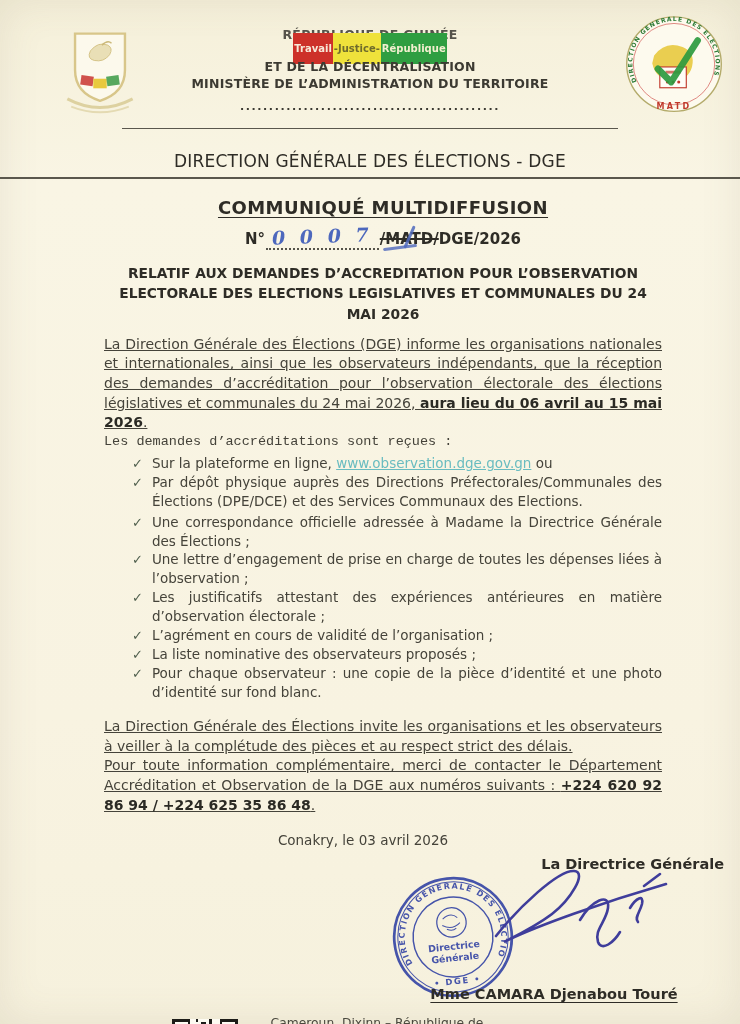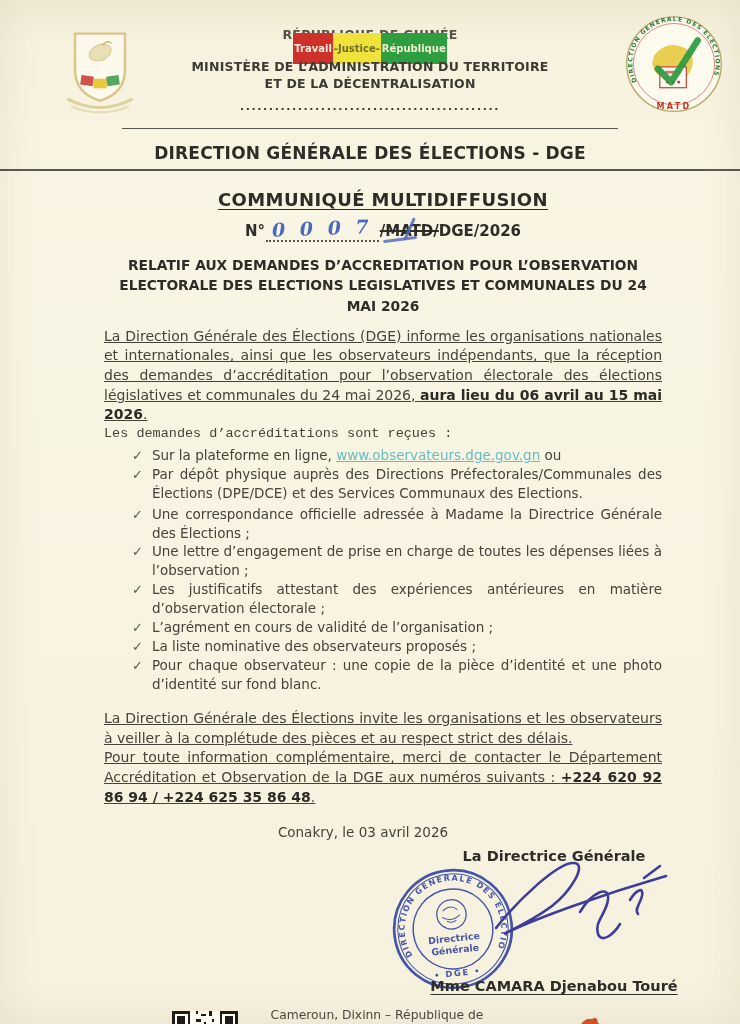--- a/index.html
+++ b/index.html
@@ -15,22 +15,22 @@
   .emblem{position:absolute;right:14px;top:14px;width:104px;height:104px;}
   .hdr-center{width:440px;margin:15px auto;text-align:center;}
   .republic{font-size:12.5px;font-weight:bold;color:#55524a;letter-spacing:.3px;}
   .motto{font-size:10px;font-weight:bold;margin-top:1px;}
   .motto span{padding:10px 1px;}
   .m0{background:#cd3129;color:#f7e9d8;}
   .m1{background:#efe23b;color:#6f6c2c;}
   .m2{background:#2f9e41;color:#f2efcf;}
   .ministry{font-size:12.5px;font-weight:bold;margin-top:5px;line-height:1.35;color:#3c3a32;letter-spacing:.2px;}
   .dots-line{font-size:11px;font-weight:bold;letter-spacing:1.6px;margin-top:7px;color:#3c3a32;}
-  .dge-box{width:496px;margin:3px auto 0;border-top:1.5px solid #5a574d;padding-top:14px;
-    font-size:17px;font-weight:bold;color:#2e2c26;text-align:center;letter-spacing:.2px;}
+  .dge-box{width:496px;margin:3px auto 0;border-top:1.5px solid #5a574d;padding-top:22px;
+    font-size:17px;font-weight:normal;color:#2e2c26;text-align:center;letter-spacing:.2px;}
   .full-rule{border:0;border-top:2px solid #5a574d;margin:6px 0 0;}
   
   .main{padding:8px 78px 0 104px;}
   .comm-title{text-align:center;font-size:18px;font-weight:bold;letter-spacing:.4px;
     text-decoration:underline;text-underline-offset:3px;margin:10px 0 8px;color:#2e2c26;}
   .ref{text-align:center;font-weight:bold;font-size:15px;color:#2e2c26;position:relative;}
   .ref-dotted{border-bottom:2px dotted #55534a;padding:0 6px;margin:0 1px;}
   .hand{color:#4d68bd;font-family:"DejaVu Serif",serif;font-style:italic;font-weight:bold;
     font-size:19px;letter-spacing:4px;display:inline-block;transform:rotate(-2deg);position:relative;top:-1px;}
   .struck{text-decoration:line-through;text-decoration-thickness:2px;}
@@ -45,21 +45,21 @@
   .plain-line{font-size:13.5px;line-height:1.4;margin:0;font-family:Liberation Mono, monospace;}
   ul.checks{list-style:none;margin:2px 0 0;padding:0 0 0 28px;}
   ul.checks li{display:flex;gap:9px;font-size:13.5px;line-height:1.4;}
   .check{flex:0 0 auto;color:#50604e;font-size:13px;padding-top:1px;}
   .txt{flex:1;text-align:justify;}
   .gap{margin-top:15px;}
   a.doclink{color:#69bcc0;text-decoration:underline;cursor:pointer;}
   .date-line{text-align:center;padding-right:40px;margin:17px 0 0;font-size:13.5px;color:#45433a;}
   
   .sig-block{position:relative;margin-left:280px;width:340px;height:150px;margin-top:8px;}
-  .sig-title{text-align:center;font-weight:bold;font-size:14.5px;color:#2e2c26;}
+  .sig-title{text-align:right;font-weight:bold;font-size:14.5px;color:#2e2c26;}
   .stamp{position:absolute;left:6px;top:18px;width:126px;height:126px;opacity:.88;transform:rotate(-6deg);}
   .signature{position:absolute;left:96px;top:0;width:212px;height:116px;}
   .sig-name{position:absolute;left:-20px;right:-20px;bottom:4px;text-align:center;font-weight:bold;
     font-size:14.5px;text-decoration:underline;text-underline-offset:3px;color:#2e2c26;}
   
   .footer{display:flex;align-items:center;gap:14px;padding:8px 30px 0 68px;}
   .qr{width:66px;height:66px;flex:0 0 auto;}
   .footer-text{flex:1;text-align:center;font-size:12.3px;line-height:1.55;color:#4a483e;}
   .brand{width:116px;height:62px;flex:0 0 auto;}
 </style>
@@ -95,22 +95,22 @@
         <circle cx="54" cy="72" r="1.6" fill="#c0392b"></circle>
         <circle cx="60" cy="72" r="1.6" fill="#c0392b"></circle>
       <path d="M38 58 L52 72 L80 28" fill="none" stroke="#2c9a3f" stroke-width="7" stroke-linecap="round" stroke-linejoin="round" opacity=".92"></path>
       <text x="55" y="100" text-anchor="middle" font-size="8.5" font-weight="bold" fill="#c0392b" letter-spacing="2.5">MATD</text>
     </svg>
 
     <div class="hdr-center">
       <div class="republic">RÉPUBLIQUE DE GUINÉE</div>
       <div class="motto"><span class="m0">Travail</span><span class="m1">-Justice-</span><span class="m2">République</span></div>
       <div class="ministry">
+        <div>ET DE LA DÉCENTRALISATION</div>
         <div>MINISTÈRE DE L’ADMINISTRATION DU TERRITOIRE</div>
-        <div>ET DE LA DÉCENTRALISATION</div>
       </div>
       <div class="dots-line">.............................................</div>
     </div>
 
     <div class="dge-box">DIRECTION GÉNÉRALE DES ÉLECTIONS - DGE</div>
     <hr class="full-rule">
   </div>
 
   <div class="main">
 
@@ -123,21 +123,21 @@
     </div>
 
     <div class="subject">RELATIF AUX DEMANDES D’ACCREDITATION POUR L’OBSERVATION ELECTORALE DES ELECTIONS LEGISLATIVES ET COMMUNALES DU 24 MAI 2026</div>
 
     <p class="para"><span>La Direction Générale des Élections (DGE) informe les organisations nationales et internationales, ainsi que les observateurs indépendants, que la réception des demandes d’accréditation pour l’observation électorale des élections législatives et communales du 24 mai 2026, </span><b>aura lieu du 06 avril au 15 mai 2026</b><span>.</span></p>
     <p class="plain-line">Les demandes d’accréditations sont reçues :</p>
 
     <ul class="checks">
       <li>
         <span class="check">✓</span>
-        <span class="txt"><span>Sur la plateforme en ligne, </span><a class="doclink">www.observateurs.dge.gov.gn</a><span> ou</span></span>
+        <span class="txt"><span>Sur la plateforme en ligne, </span><a class="doclink">www.observation.dge.gov.gn</a><span> ou</span></span>
       </li>
       <li>
         <span class="check">✓</span>
         <span class="txt">Par dépôt physique auprès des Directions Préfectorales/Communales des Élections (DPE/DCE) et des Services Communaux des Elections.</span>
       </li>
     </ul>
 
 
     <ul class="checks">
       <li>

